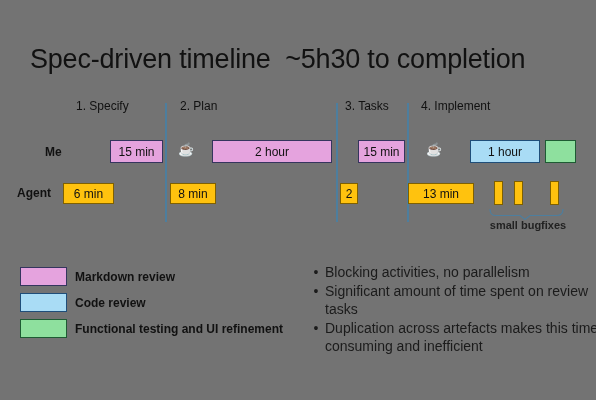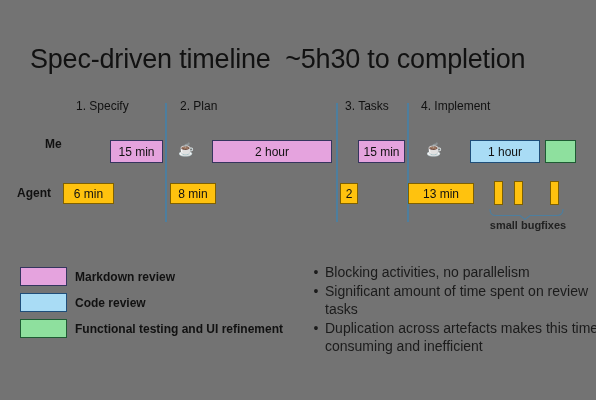--- a/index.html
+++ b/index.html
@@ -39,21 +39,21 @@
 
   <div class="phase-label" style="left:76px">1. Specify</div>
   <div class="phase-label" style="left:180px">2. Plan</div>
   <div class="phase-label" style="left:345px">3. Tasks</div>
   <div class="phase-label" style="left:421px">4. Implement</div>
 
   <div class="divider" style="left:165px"></div>
   <div class="divider" style="left:336px"></div>
   <div class="divider" style="left:407px"></div>
 
-  <div class="row-label" style="left:45px;top:137px">Me</div>
+  <div class="row-label" style="left:45px;top:145px">Me</div>
   <div class="row-label" style="left:17px;top:186px">Agent</div>
 
   <div class="bar me-bar bar-markdown" style="left: 110px; width: 53px; background-color: rgb(229, 163, 222);">15 min</div>
   <div class="coffee" style="left:178px">☕</div>
   <div class="bar me-bar bar-markdown" style="left: 212px; width: 120px; background-color: rgb(229, 163, 222);">2 hour</div>
   <div class="bar me-bar bar-markdown" style="left: 358px; width: 47px; background-color: rgb(229, 163, 222);">15 min</div>
   <div class="coffee" style="left:426px">☕</div>
   <div class="bar me-bar bar-code" style="left: 470px; width: 70px; background-color: rgb(169, 220, 245);">1 hour</div>
   <div class="bar me-bar bar-testing" style="left: 545px; width: 31px; background-color: rgb(142, 224, 158);"></div>
 

